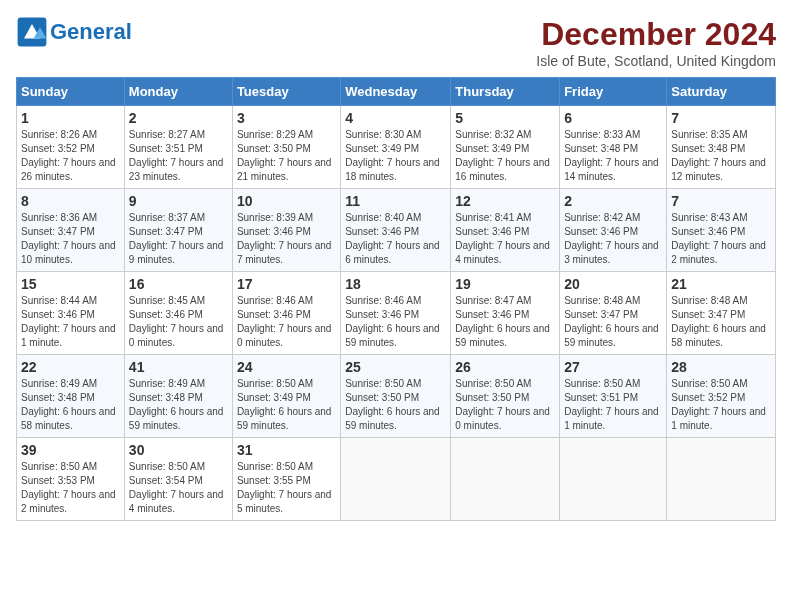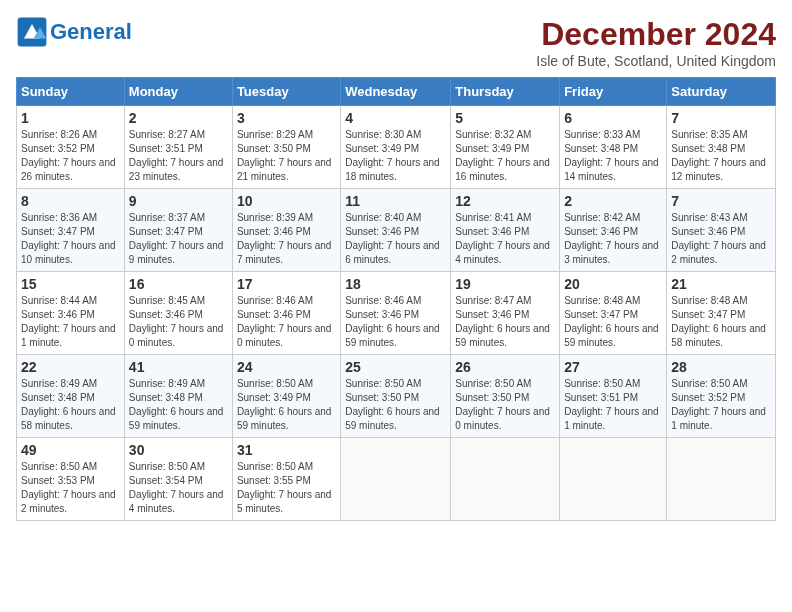--- a/index.html
+++ b/index.html
@@ -176,21 +176,21 @@
         <td><span class="day-num">25</span>
         <span class="day-detail">Sunrise: 8:50 AM<br>Sunset: 3:50 PM<br>Daylight: 6 hours and 59 minutes.</span></td>
         <td><span class="day-num">26</span>
         <span class="day-detail">Sunrise: 8:50 AM<br>Sunset: 3:50 PM<br>Daylight: 7 hours and 0 minutes.</span></td>
         <td><span class="day-num">27</span>
         <span class="day-detail">Sunrise: 8:50 AM<br>Sunset: 3:51 PM<br>Daylight: 7 hours and 1 minute.</span></td>
         <td><span class="day-num">28</span>
         <span class="day-detail">Sunrise: 8:50 AM<br>Sunset: 3:52 PM<br>Daylight: 7 hours and 1 minute.</span></td>
       </tr>
       <tr>
-        <td><span class="day-num">49</span>
+        <td><span class="day-num">39</span>
         <span class="day-detail">Sunrise: 8:50 AM<br>Sunset: 3:53 PM<br>Daylight: 7 hours and 2 minutes.</span></td>
         <td><span class="day-num">30</span>
         <span class="day-detail">Sunrise: 8:50 AM<br>Sunset: 3:54 PM<br>Daylight: 7 hours and 4 minutes.</span></td>
         <td><span class="day-num">31</span>
         <span class="day-detail">Sunrise: 8:50 AM<br>Sunset: 3:55 PM<br>Daylight: 7 hours and 5 minutes.</span></td>
         <td class="empty-cell"></td>
         <td class="empty-cell"></td>
         <td class="empty-cell"></td>
         <td class="empty-cell"></td>
       </tr>

